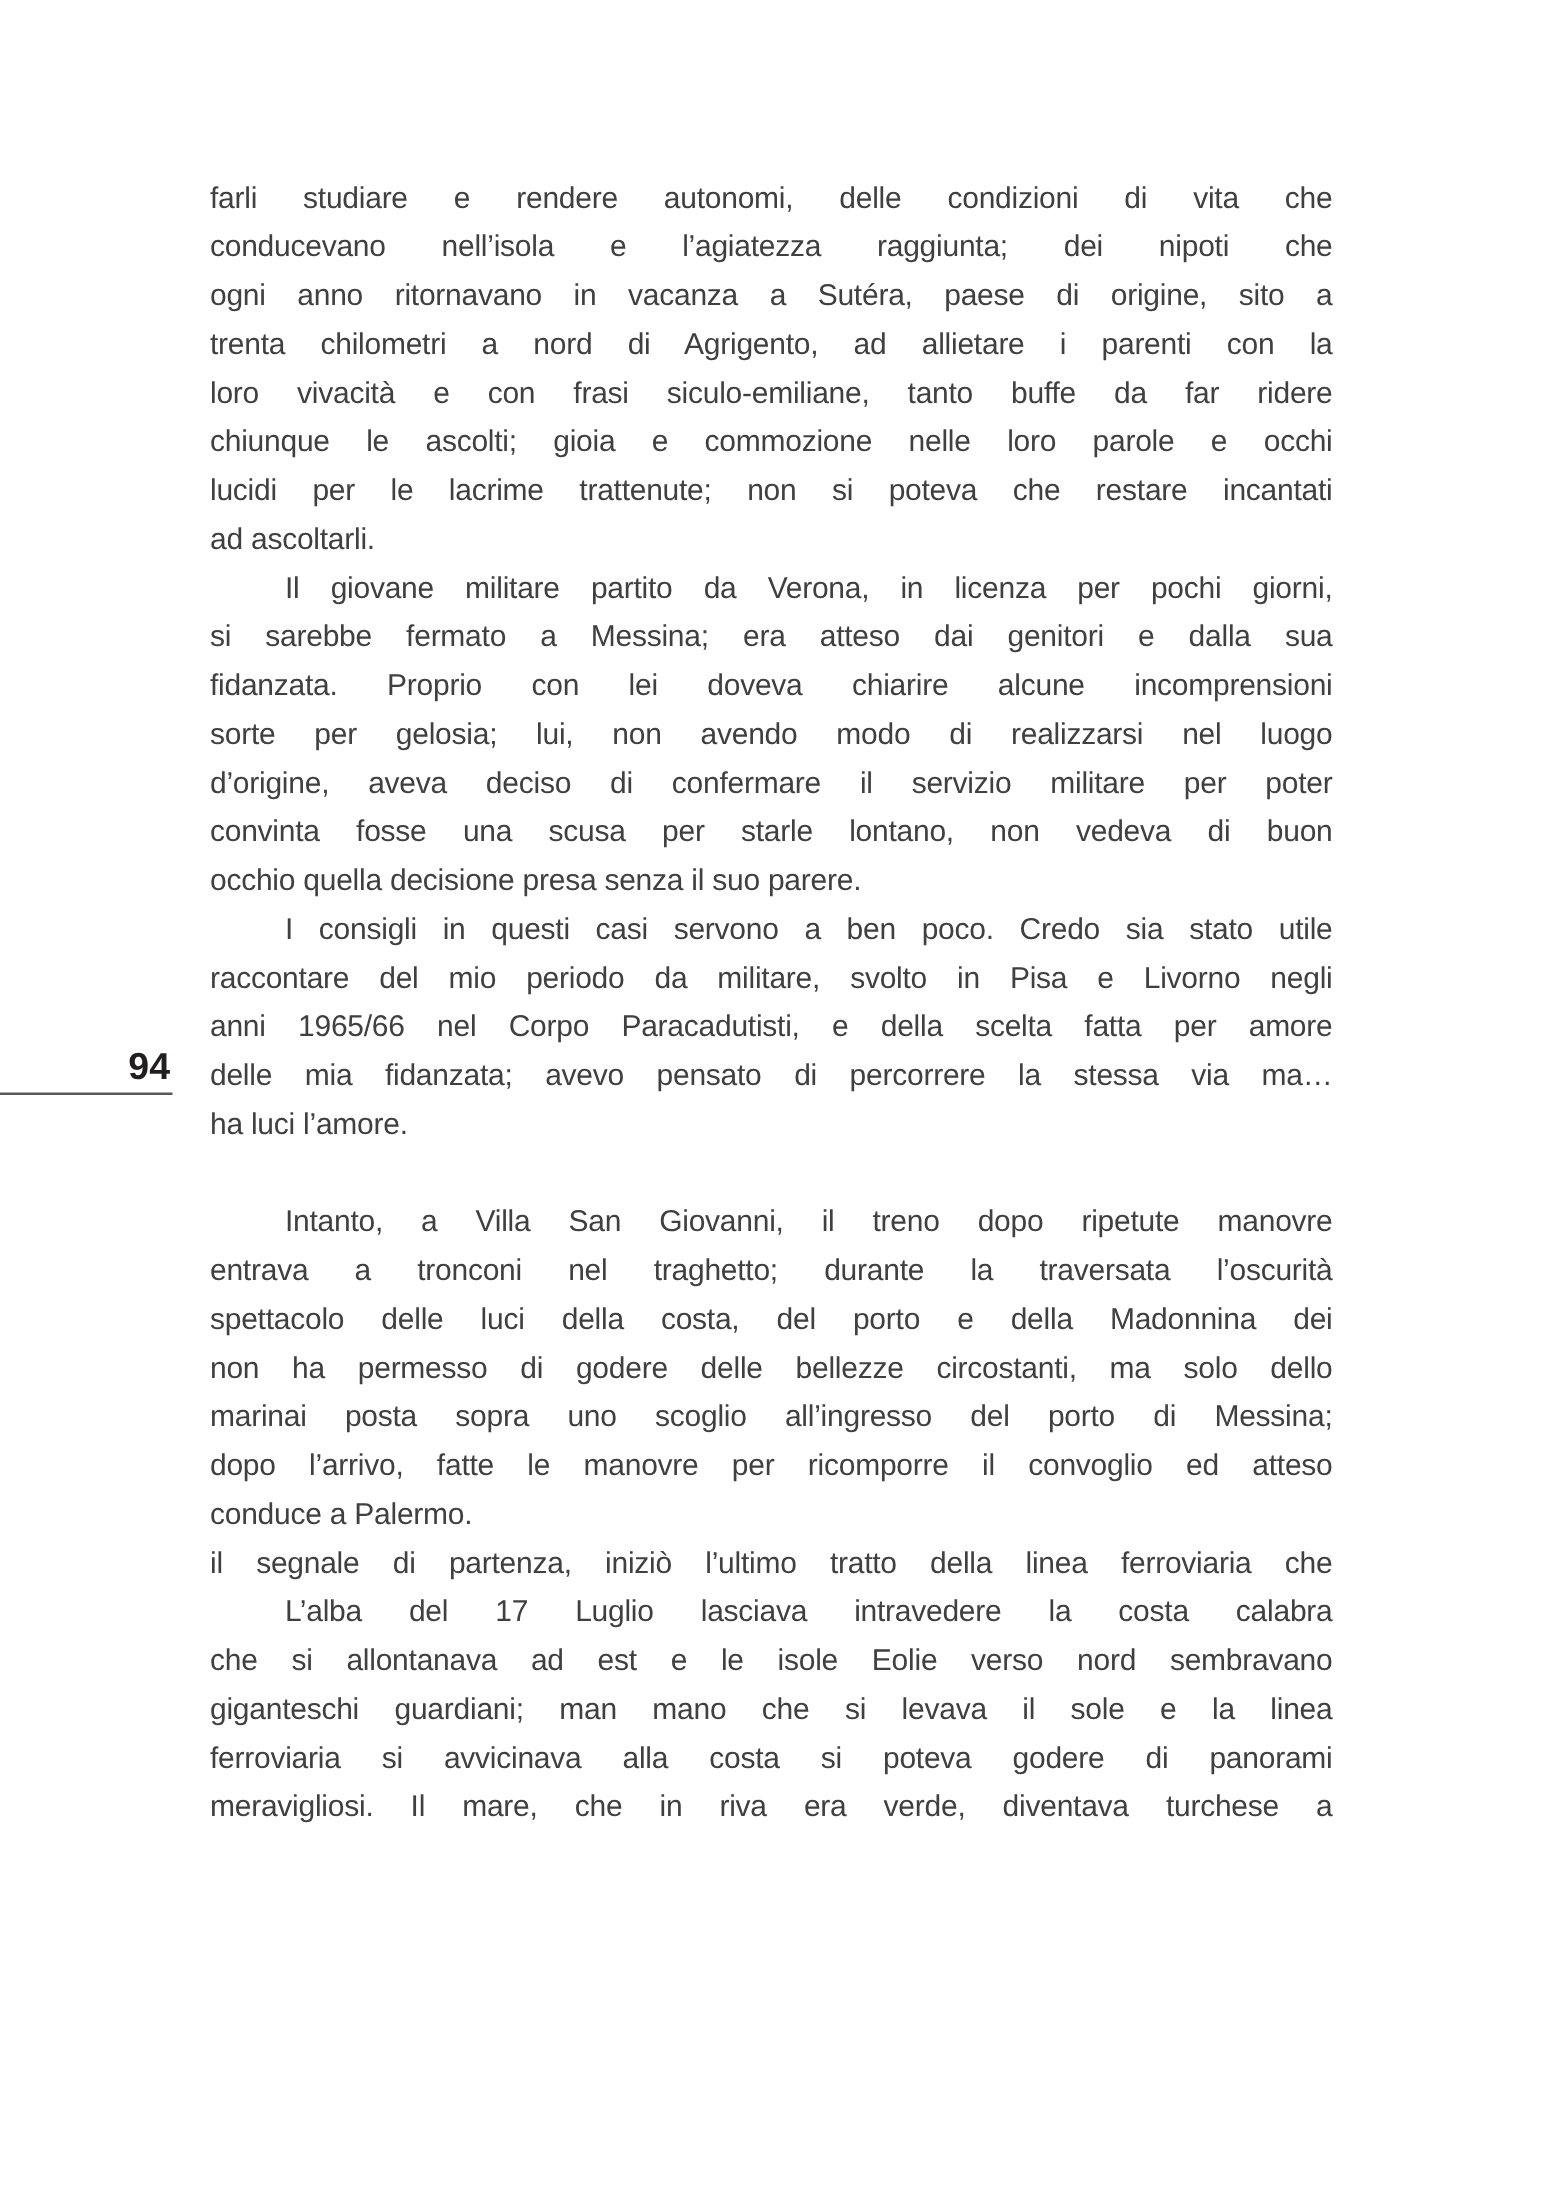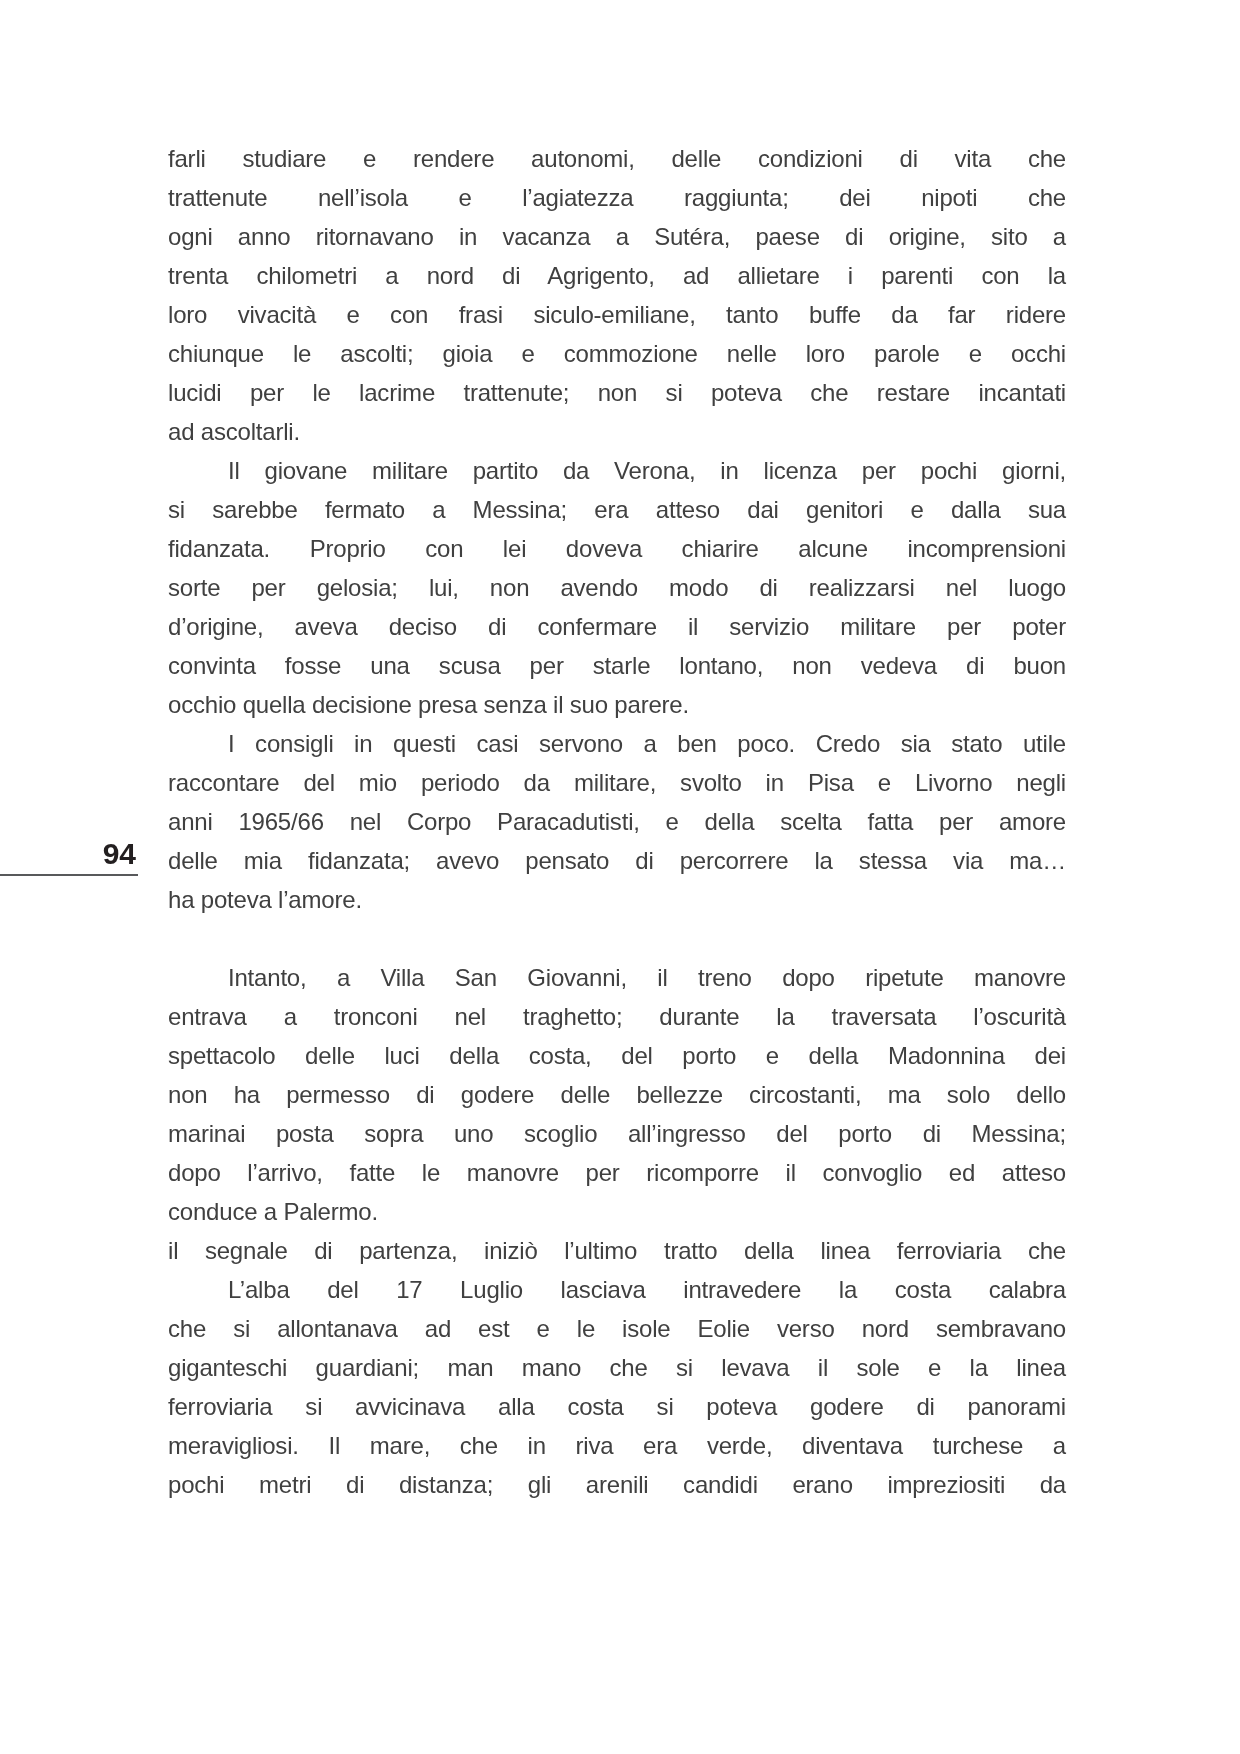--- a/index.html
+++ b/index.html
@@ -61,49 +61,48 @@
 
 <div class="page">
 
   <div class="page-number-block">
     <span>94</span>
   </div>
   <div class="margin-rule"></div>
 
   <div class="text-block" id="text-block">
       <div class="text-line">farli studiare e rendere autonomi, delle condizioni di vita che</div>
-      <div class="text-line">trattenute nell’isola e l’agiatezza raggiunta; dei nipoti che</div>
+      <div class="text-line">conducevano nell’isola e l’agiatezza raggiunta; dei nipoti che</div>
       <div class="text-line">ogni anno ritornavano in vacanza a Sutéra, paese di origine, sito a</div>
       <div class="text-line">trenta chilometri a nord di Agrigento, ad allietare i parenti con la</div>
       <div class="text-line">loro vivacità  e con frasi siculo-emiliane, tanto buffe da far ridere</div>
       <div class="text-line">chiunque le ascolti; gioia e commozione nelle loro parole e occhi</div>
       <div class="text-line">lucidi per le lacrime trattenute; non si poteva che restare incantati</div>
       <div class="text-line endpara">ad ascoltarli.</div>
       <div class="text-line indent">Il giovane militare partito da Verona, in licenza per pochi giorni,</div>
       <div class="text-line">si sarebbe fermato a Messina; era atteso dai genitori e dalla sua</div>
       <div class="text-line">fidanzata. Proprio con lei doveva chiarire alcune incomprensioni</div>
       <div class="text-line">sorte per gelosia; lui, non avendo modo di realizzarsi nel luogo</div>
       <div class="text-line">d’origine, aveva deciso di confermare il servizio militare per poter</div>
       <div class="text-line">convinta fosse una scusa per starle lontano, non vedeva di buon</div>
       <div class="text-line endpara">occhio quella decisione presa senza il suo parere.</div>
       <div class="text-line indent">I consigli in questi casi servono a ben poco. Credo sia stato utile</div>
       <div class="text-line">raccontare del mio periodo da militare, svolto in Pisa e Livorno negli</div>
       <div class="text-line">anni 1965/66 nel Corpo Paracadutisti, e della scelta fatta per amore</div>
       <div class="text-line">delle mia fidanzata; avevo pensato di percorrere la stessa via ma…</div>
-      <div class="text-line endpara">ha poteva l’amore.</div>
+      <div class="text-line endpara">ha luci l’amore.</div>
       <div class="para-gap"></div>
       <div class="text-line indent">Intanto, a Villa San Giovanni, il treno dopo ripetute manovre</div>
       <div class="text-line">entrava a tronconi nel traghetto; durante la traversata l’oscurità</div>
       <div class="text-line">spettacolo delle luci della costa, del porto e della Madonnina dei</div>
       <div class="text-line">non ha permesso di godere delle bellezze circostanti, ma solo dello</div>
       <div class="text-line">marinai posta sopra uno scoglio all’ingresso del porto di Messina;</div>
       <div class="text-line">dopo l’arrivo, fatte le manovre per ricomporre il convoglio ed atteso</div>
       <div class="text-line endpara">conduce a Palermo.</div>
       <div class="text-line">il segnale di partenza, iniziò l’ultimo tratto della linea  ferroviaria che</div>
       <div class="text-line indent">L’alba del 17 Luglio lasciava intravedere la costa calabra</div>
       <div class="text-line">che si allontanava ad est e le isole Eolie  verso nord sembravano</div>
       <div class="text-line">giganteschi guardiani; man mano che si levava il sole e la linea</div>
       <div class="text-line">ferroviaria si avvicinava alla costa si poteva godere di panorami</div>
       <div class="text-line">meravigliosi. Il mare, che in riva era verde, diventava turchese a</div>
-      <div class="text-line">pochi metri di distanza; gli arenili candidi erano impreziositi da</div>
     </div>
 
 </div>
 
 </body></html>

